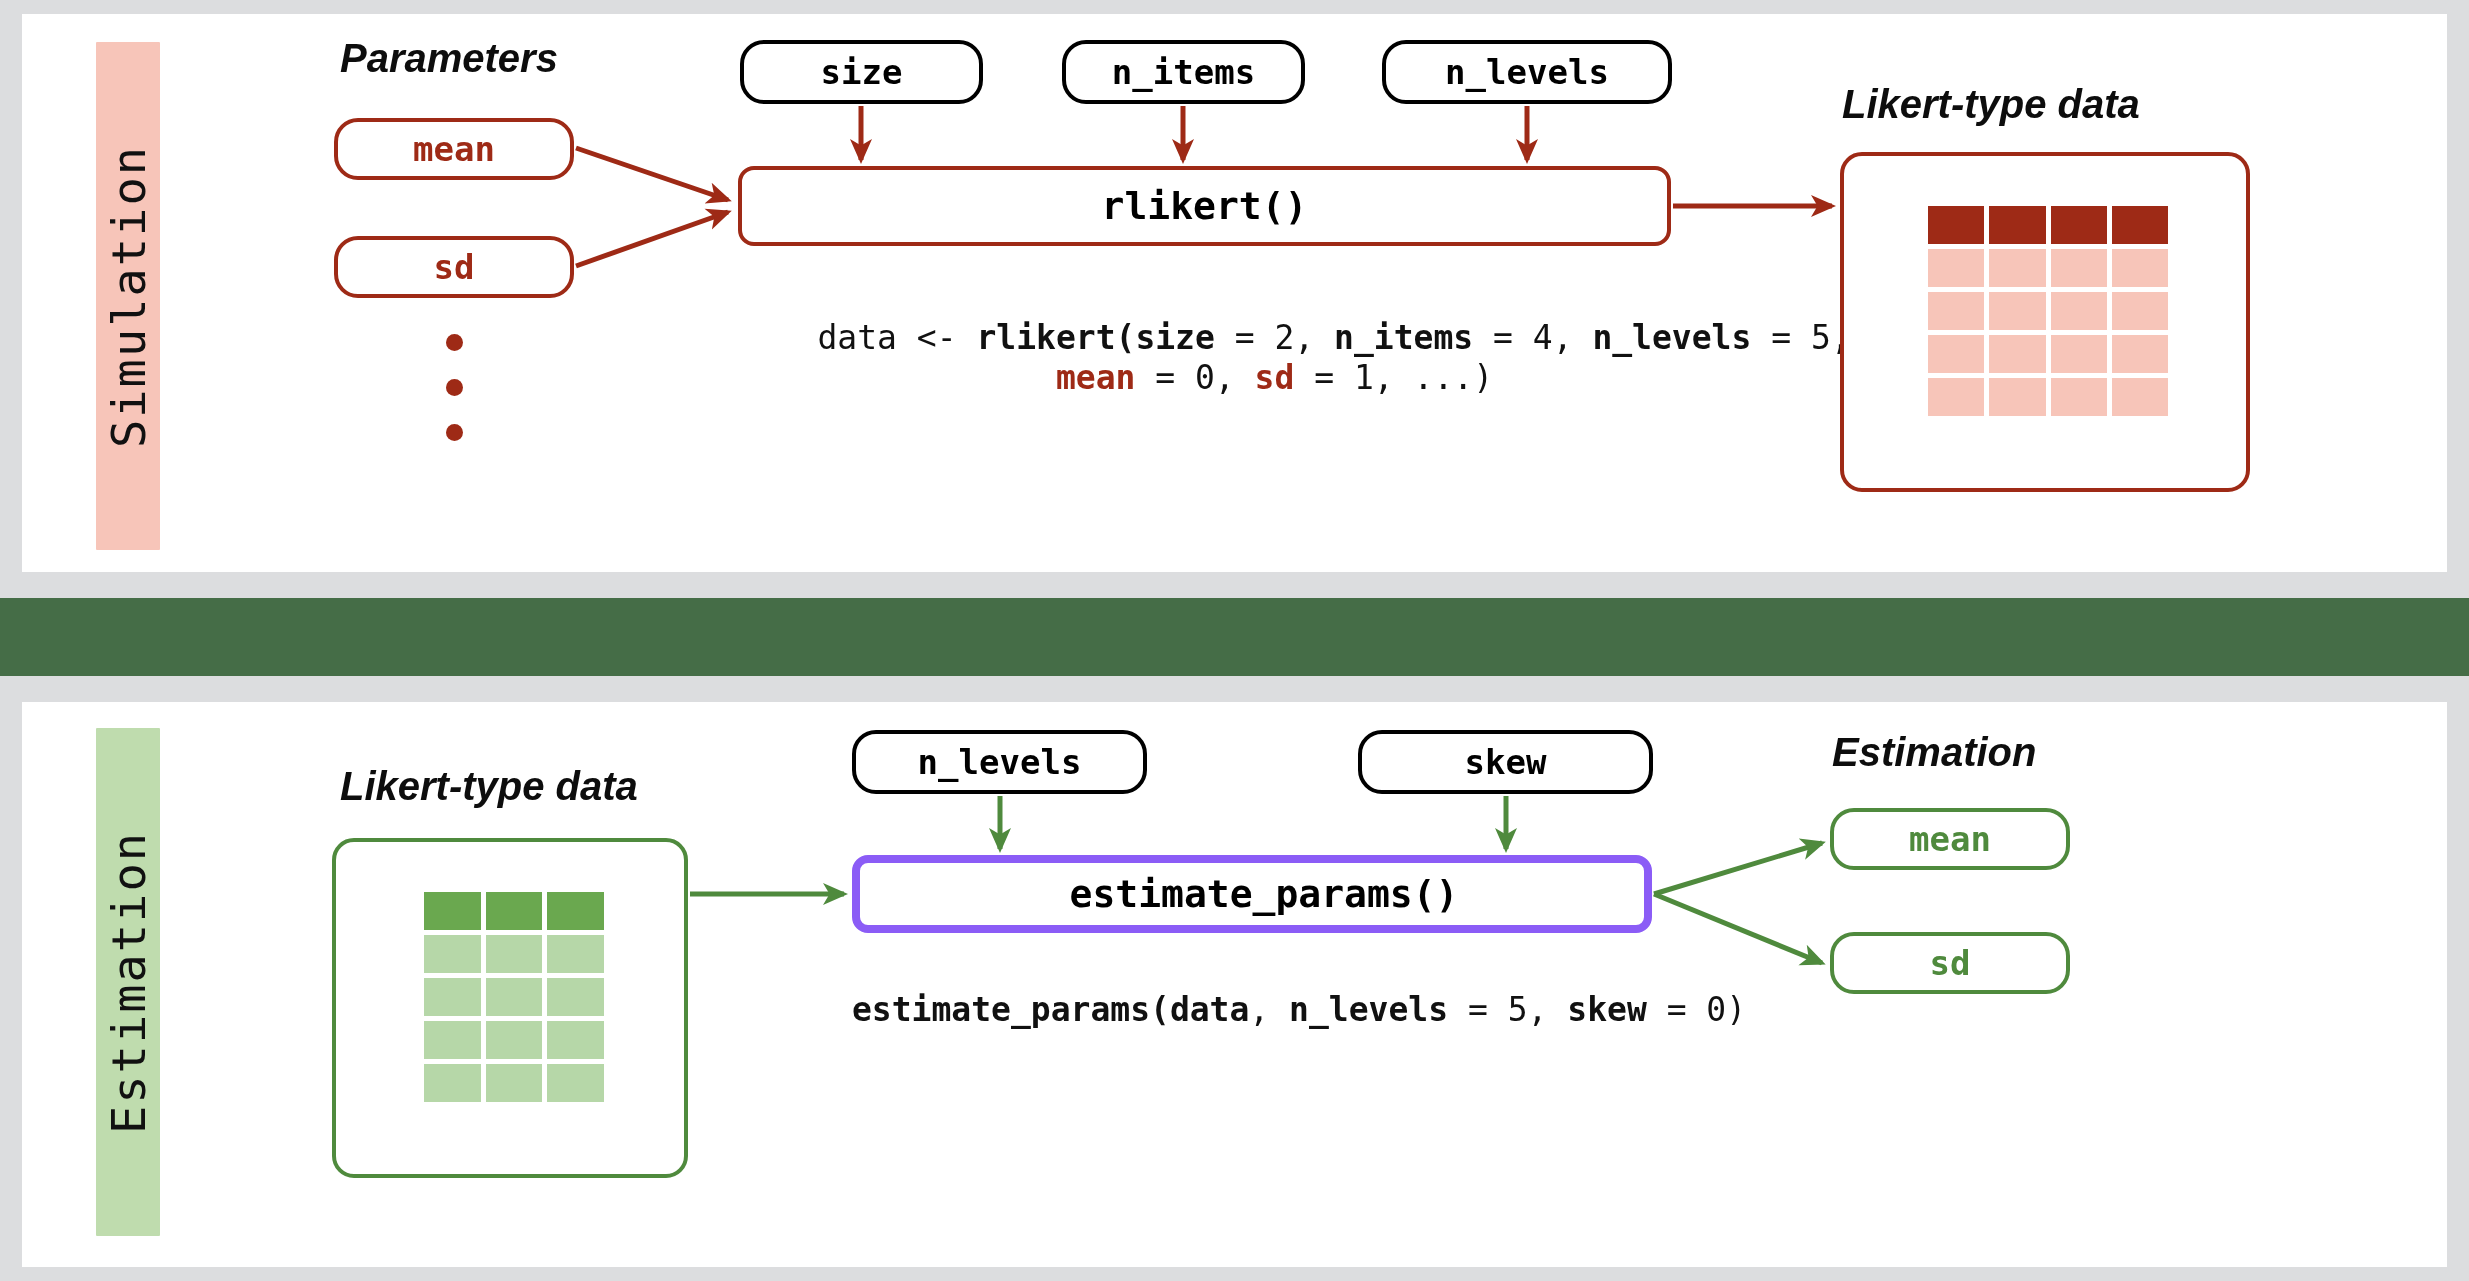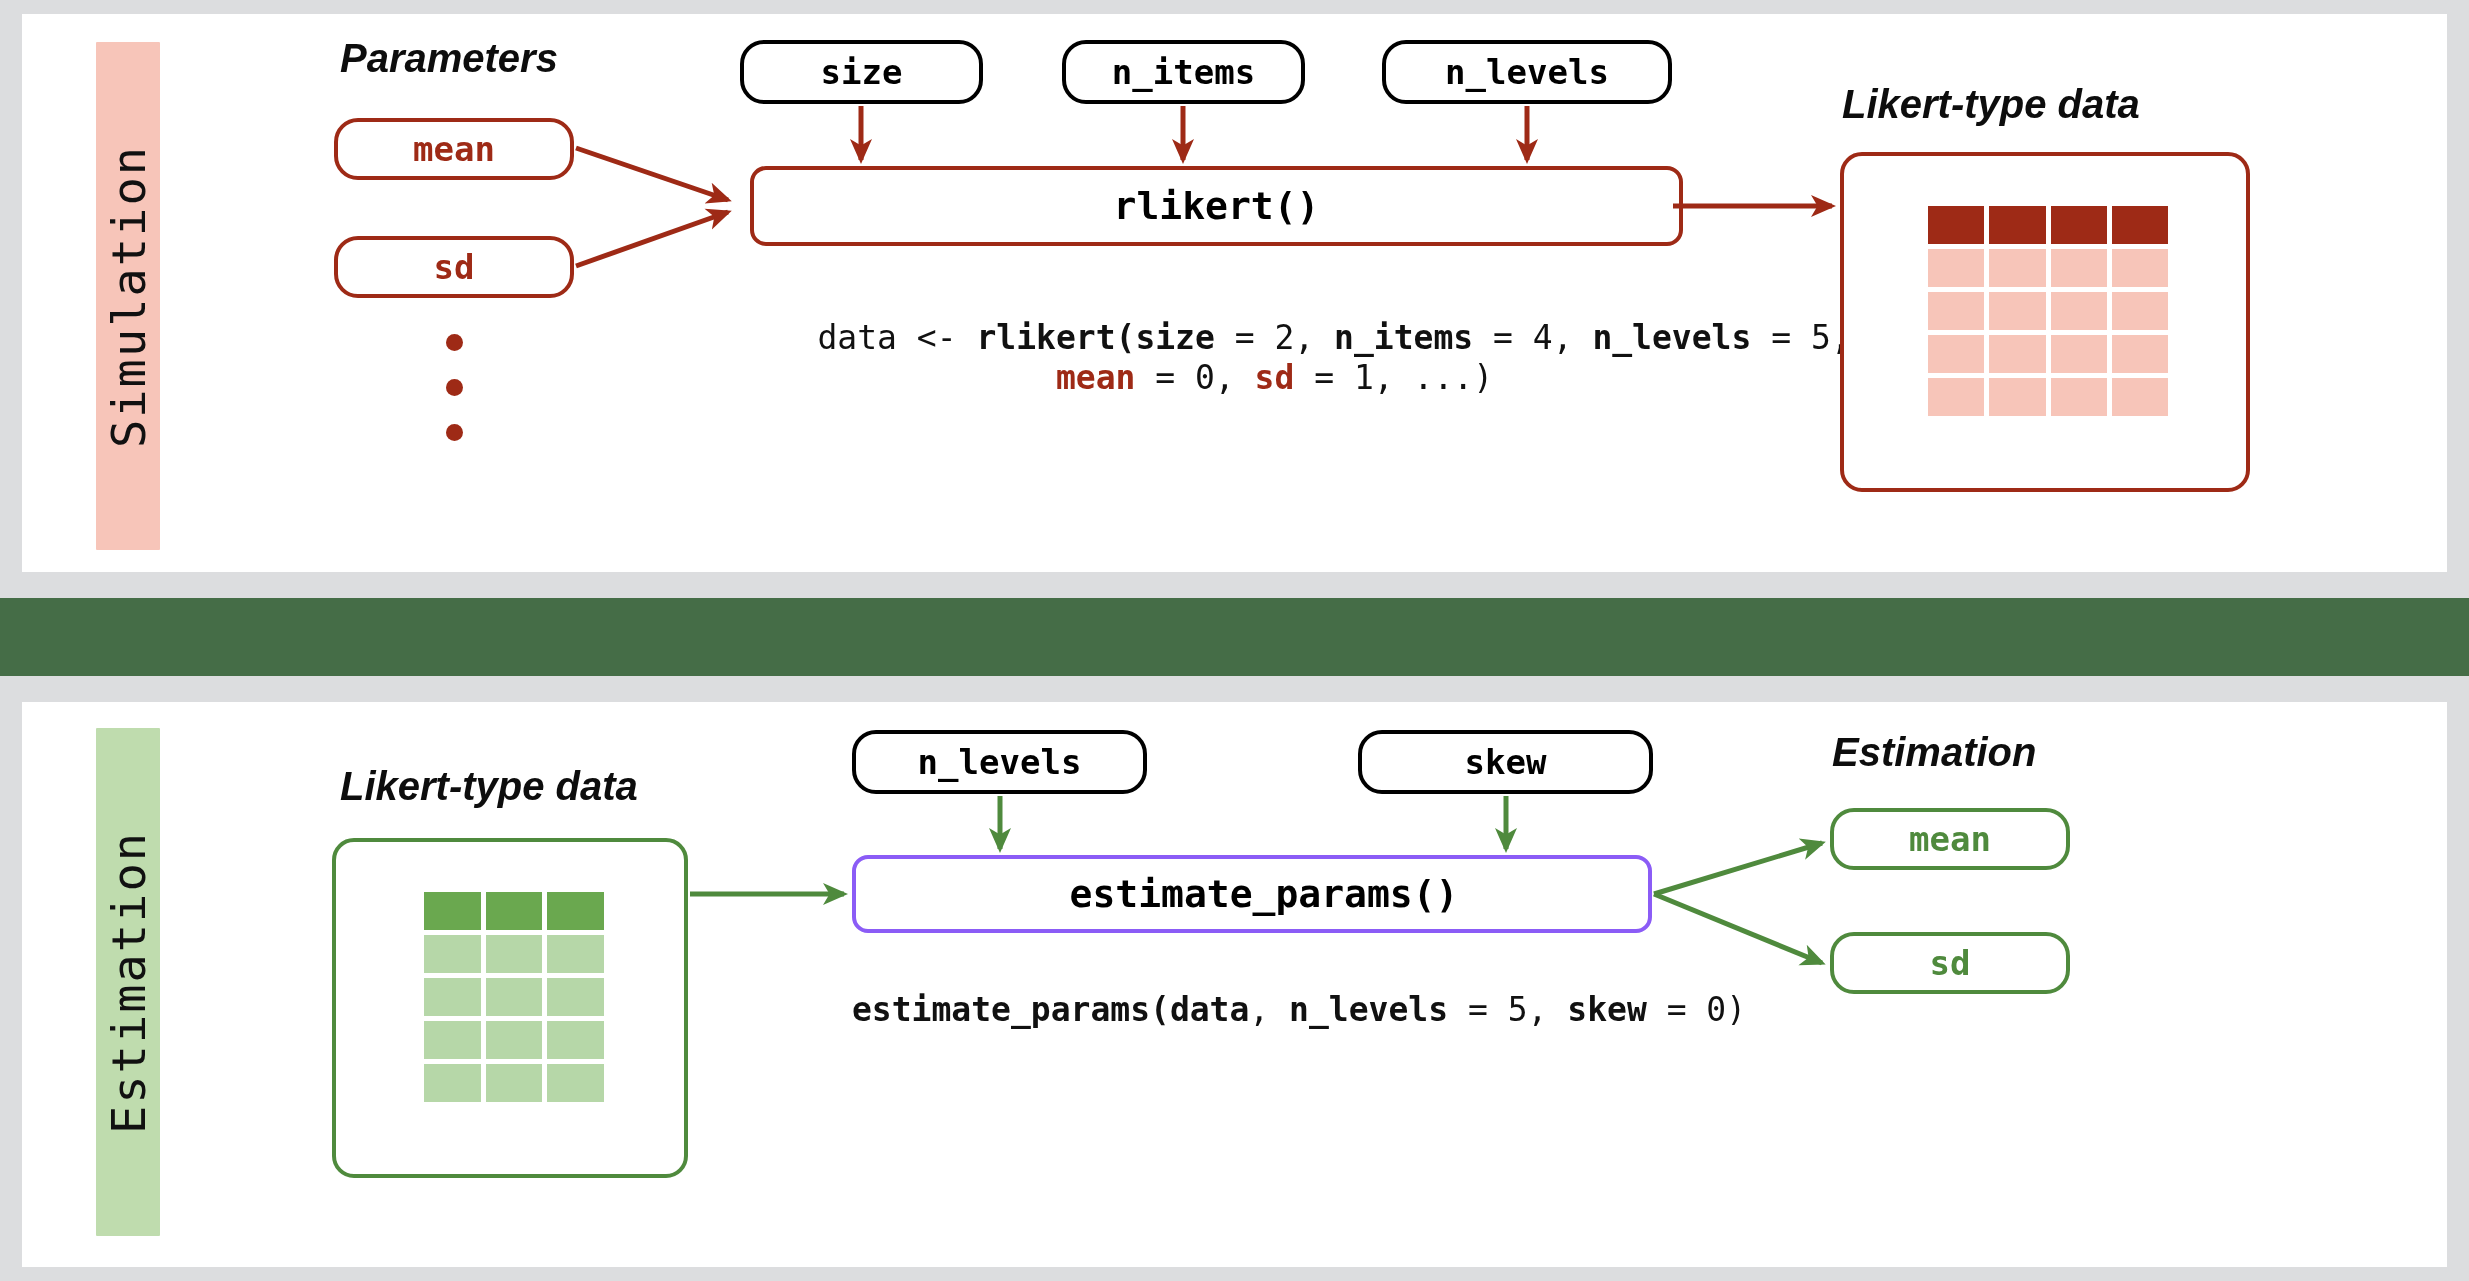--- a/index.html
+++ b/index.html
@@ -90,22 +90,22 @@
     white-space: nowrap;
   }
   .box-black  { border: 4px solid #000000; color: #000000; }
   .box-red    { border: 4px solid #9e2a16; color: #9e2a16; }
   .box-green  { border: 4px solid #4f8a3d; color: #4f8a3d; }
   .fn-box {
     border-radius: 16px;
     font-size: 38px;
     color: #000000;
   }
-  .fn-red   { border: 4px solid #9e2a16; margin-left: 12px; }
-  .fn-green { border: 4px solid #8b5cf6; padding-left: 24px; }
+  .fn-red   { border: 4px solid #9e2a16; }
+  .fn-green { border: 8px solid #8b5cf6; padding-left: 24px; }
 
   
   .data-box {
     position: absolute;
     box-sizing: border-box;
     background: #ffffff;
     border-radius: 22px;
   }
   .data-red   { border: 4px solid #9e2a16; }
   .data-green { border: 4px solid #4f8a3d; }

